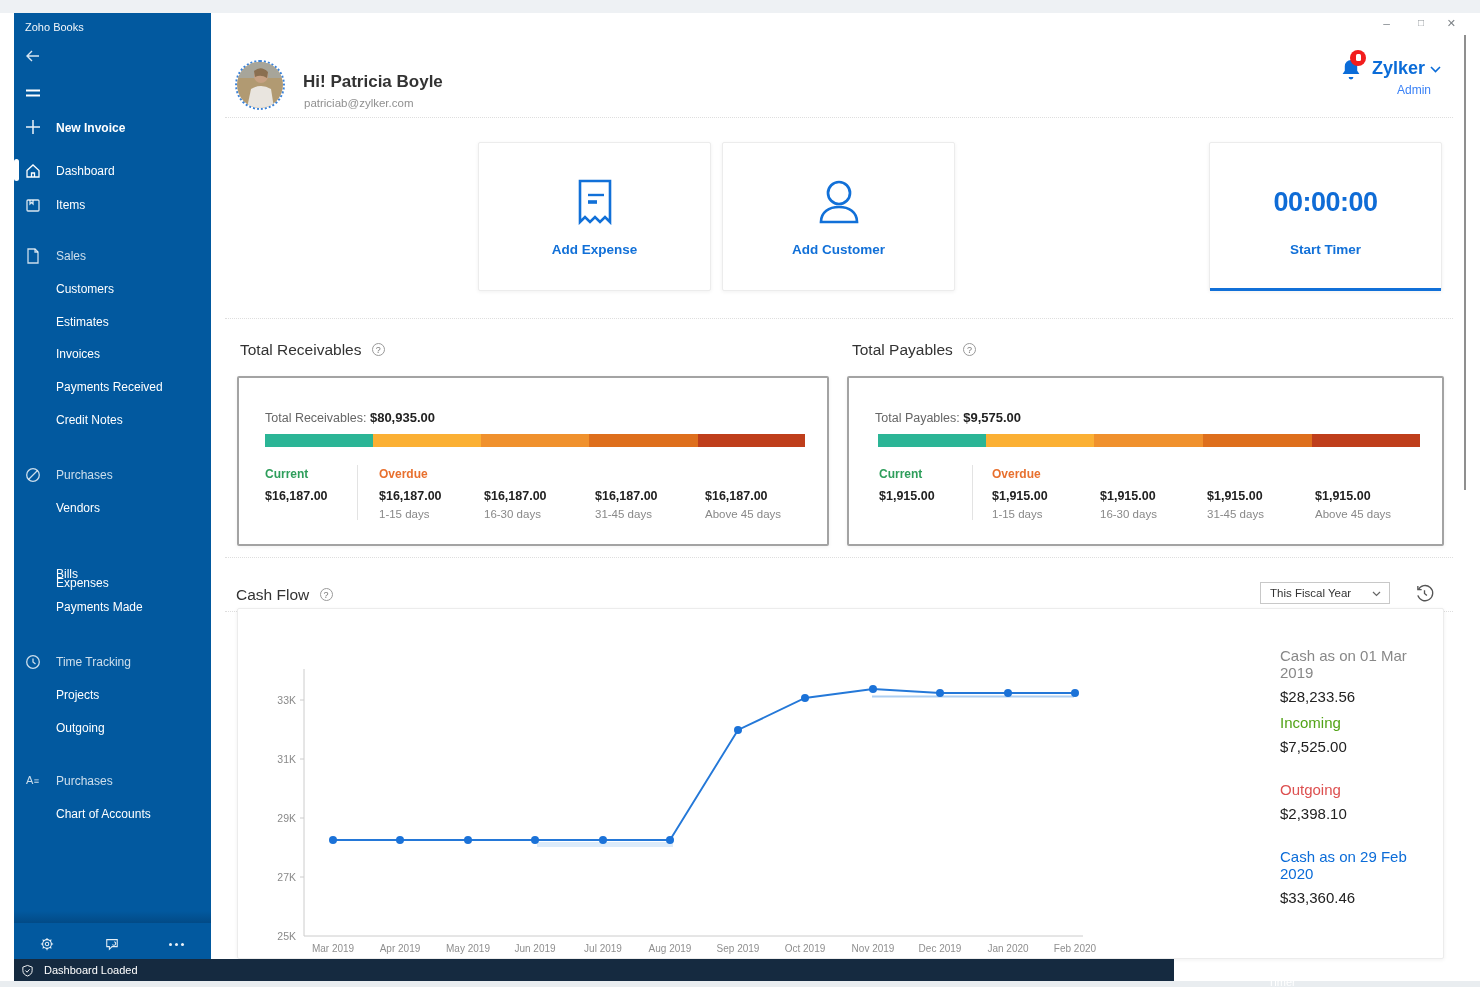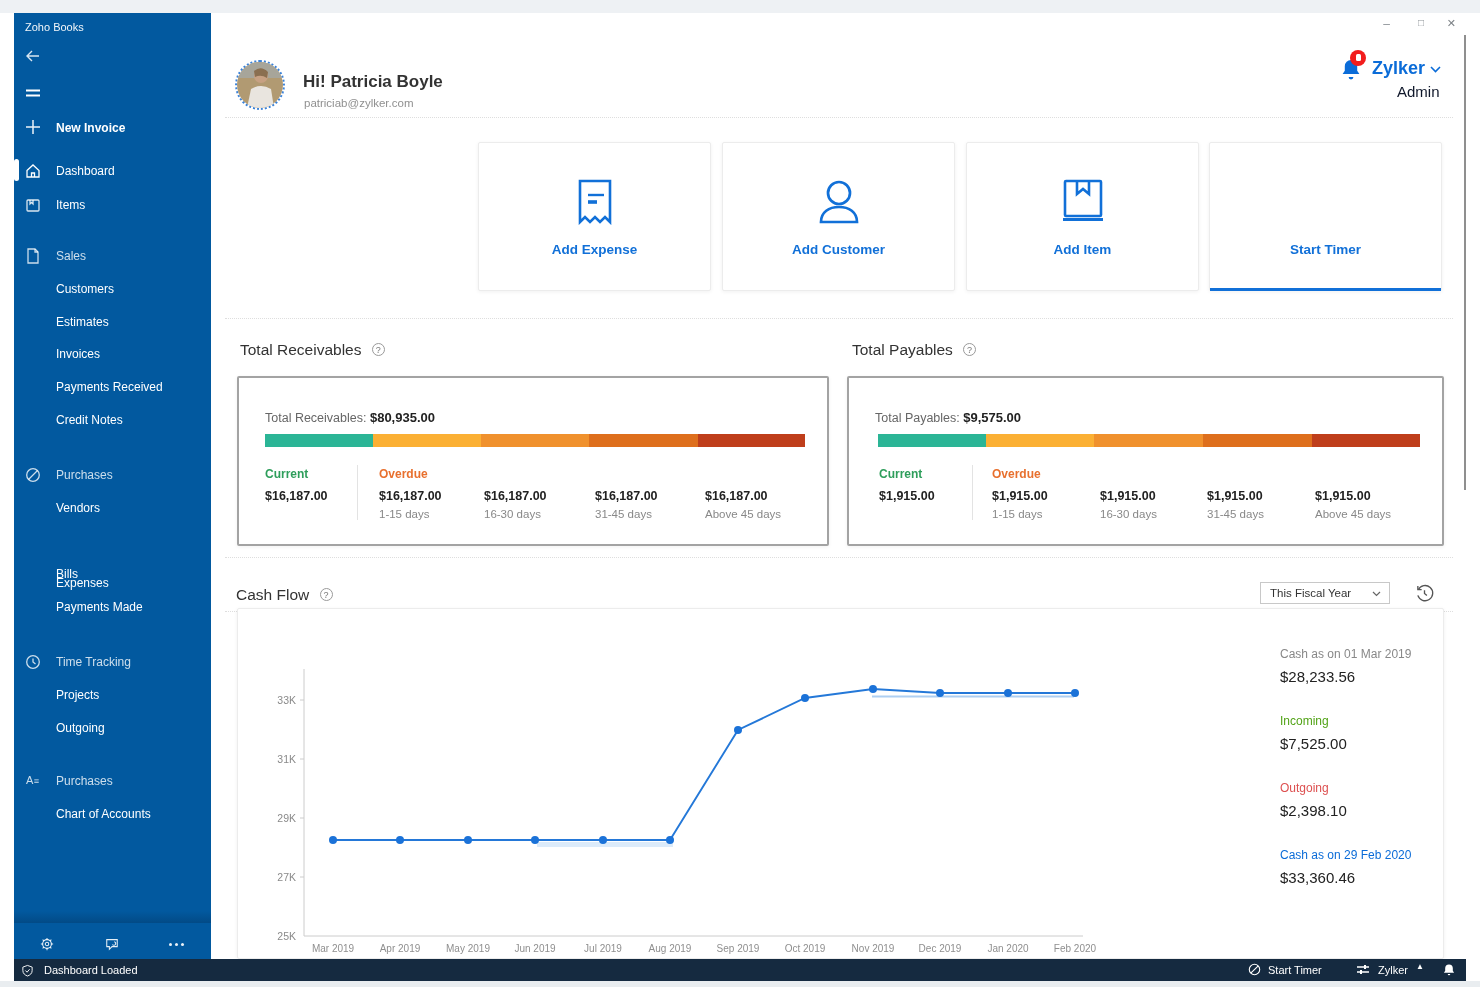--- a/index.html
+++ b/index.html
@@ -7,21 +7,21 @@
 #win { position:absolute; left:14px; top:13px; width:1452px; height:968px; background:#fff; }
 
 #sidebar { position:absolute; left:0; top:0; width:197px; height:946px; background:#02599f; color:#fff; }
 .sb { position:absolute; left:42px; font-size:12px; color:#fff; white-space:nowrap; }
 .sb.dim { color:rgba(255,255,255,0.8); }
 .sbi { position:absolute; left:11px; width:16px; height:16px; color:rgba(255,255,255,0.9); }
 .sbi svg { width:16px; height:16px; display:block; }
 #activebar { position:absolute; left:0px; top:146px; width:5px; height:22px; background:#fff; border-radius:3px; }
 #sbbottom { position:absolute; left:0; bottom:0; width:197px; height:36px; background:#02599f; }
 
-#statusbar { position:absolute; left:0; bottom:0; width:1452px; height:22px; background:#152a40; color:#fff; font-size:11px; }
+#statusbar { position:absolute; left:0; bottom:0; width:1160px; height:22px; background:#152a40; color:#fff; font-size:11px; }
 
 .wc { position:absolute; color:#8f9499; font-size:12px; z-index:40; }
 
 #main { position:absolute; left:197px; top:0; width:1255px; height:946px; background:#fff; }
 .hdrline { position:absolute; border-top:1px dotted #dedede; }
 
 #avatar { position:absolute; left:24px; top:47px; width:50px; height:50px; border-radius:50%; border:2px dotted #3b82d8; overflow:hidden; }
 #hname { position:absolute; left:92px; top:59px; font-size:17px; font-weight:bold; color:#333; }
 #hmail { position:absolute; left:93px; top:84px; font-size:11.5px; color:#909090; }
 
@@ -41,21 +41,21 @@
 .bar { position:absolute; left:26px; top:56px; height:13px; display:flex; }
 .bar div { height:13px; }
 .agrow { position:absolute; left:26px; top:89px; }
 .aglbl { font-size:12px; font-weight:bold; }
 .agamt { font-size:12.5px; font-weight:bold; color:#222; margin-top:8px; }
 .agsub { font-size:11.5px; color:#888; margin-top:5px; }
 .vdiv { position:absolute; top:87px; width:1px; height:55px; background:#e3e3e3; }
 
 #cfcard { position:absolute; left:26px; top:595px; width:1207px; height:351px; background:#fff; border:1px solid #ececec; box-shadow:0 1px 4px rgba(0,0,0,0.06); border-radius:2px; }
 .cfstat { position:absolute; left:1042px; }
-.cfstat .l { font-size:12px; }
+.cfstat .l { font-size:15px; }
 .cfstat .v { font-size:15px; color:#222; margin-top:7px; }
 #fydrop { position:absolute; left:1049px; top:569px; width:130px; height:22px; border:1px solid #c8c8c8; background:#fff; font-size:11.5px; color:#333; line-height:20px; padding-left:9px; }
 </style>
 </head>
 <body>
 <div style="position:absolute;left:0;top:0;width:1480px;height:13px;background:#eef1f4;"></div>
 <div style="position:absolute;left:0;top:981px;width:1480px;height:6px;background:#e9edf0;"></div>
 <div id="win">
 
   <div id="sidebar">
@@ -172,46 +172,39 @@
     <svg style="position:absolute; left:1129px; top:44px;" width="22" height="24" viewBox="0 0 22 24">
       <path d="M8.6 20a2.4 2.4 0 004.8 0z" fill="#0b6cd8"></path>
       <path d="M11 3a6.2 6.2 0 00-6.2 6.2v4.6L2.6 17h16.8l-2.2-3.2V9.2A6.2 6.2 0 0011 3z" fill="#0b6cd8"></path>
     </svg>
     <circle-badge style="position:absolute; left:1139px; top:37px; width:16px; height:16px; background:#f21d1d; border-radius:50%; display:block;"></circle-badge>
     <div style="position:absolute; left:1145px; top:41px; width:5px; height:7px; background:#fff; border-radius:1.5px;"></div>
     <div style="position:absolute; left:1161px; top:45px; font-size:18px; font-weight:bold; color:#0b6cd8;">Zylker</div>
     <svg style="position:absolute; left:1219px; top:53px;" width="11" height="7" viewBox="0 0 11 7" fill="none" stroke="#0b6cd8" stroke-width="1.6">
         <path d="M1 1l4.5 4.5L10 1"></path>
       </svg>
-    <div style="position:absolute; left:1186px; top:70px; font-size:15px; color:#0f172a;">Admin</div>
+    <div style="position:absolute; left:1186px; top:70px; font-size:12px; color:#3b82f6;">Admin</div>
 
     <div class="qcard" style="left:267px;">
       <svg class="bigicon" width="34" height="46" viewBox="0 0 34 46" fill="none" stroke="#1170d8" stroke-width="2.6">
         <path d="M2 2h30v41l-5-5-5 5-5-5-5 5-5-5-5 5z"></path>
         <path d="M10 16h16" stroke-width="2.4"></path>
           <path d="M10 23h9" stroke-width="3.6"></path>
       </svg>
       <div class="lbl">Add Expense</div>
     </div>
     <div class="qcard" style="left:511px;">
       <svg class="bigicon" width="44" height="45" viewBox="0 0 44 45" fill="none" stroke="#1170d8" stroke-width="2.7">
         <circle cx="22" cy="14" r="11"></circle>
         <path d="M4 43c0-10 8-15 18-15s18 5 18 15z"></path>
       </svg>
       <div class="lbl">Add Customer</div>
     </div>
-    <div class="qcard" style="left:755px;">
-      <svg class="bigicon" width="43" height="42" viewBox="0 0 43 42" fill="none" stroke="#1170d8" stroke-width="2.6">
-        <rect x="3.5" y="2" width="36" height="35" rx="1"></rect>
-        <path d="M1.5 40.5h40" stroke-width="3"></path>
-        <path d="M15.5 3v12l6-5 6 5V3"></path>
-      </svg>
-      <div class="lbl">Add Item</div>
-    </div>
     <div class="qcard" style="left:998px;">
+      <div id="timerdigits">00:00:00</div>
       <div class="lbl">Start Timer</div>
       <div id="timerline"></div>
     </div>
 
     <div class="sect" style="left:29px; top:328px;">Total Receivables <span class="infoc">?</span></div>
     <div class="sect" style="left:641px; top:328px;">Total Payables <span class="infoc">?</span></div>
 
     <div class="acard" style="left:26px; width:592px;">
       <div class="tl">Total Receivables: <b>$80,935.00</b></div>
       <div class="bar" style="width:540px;">

